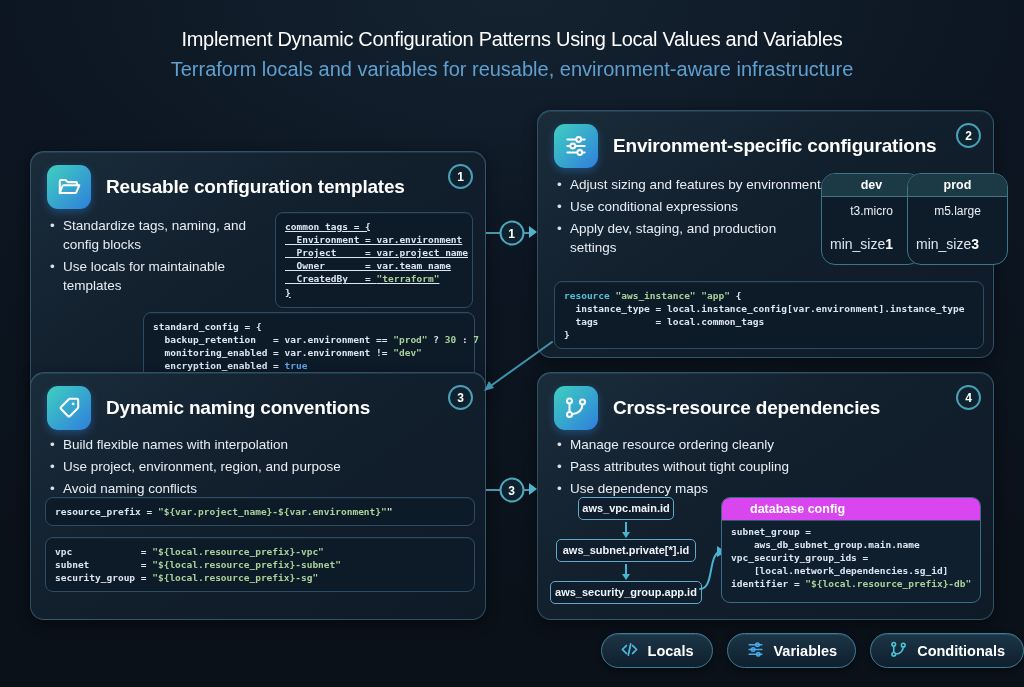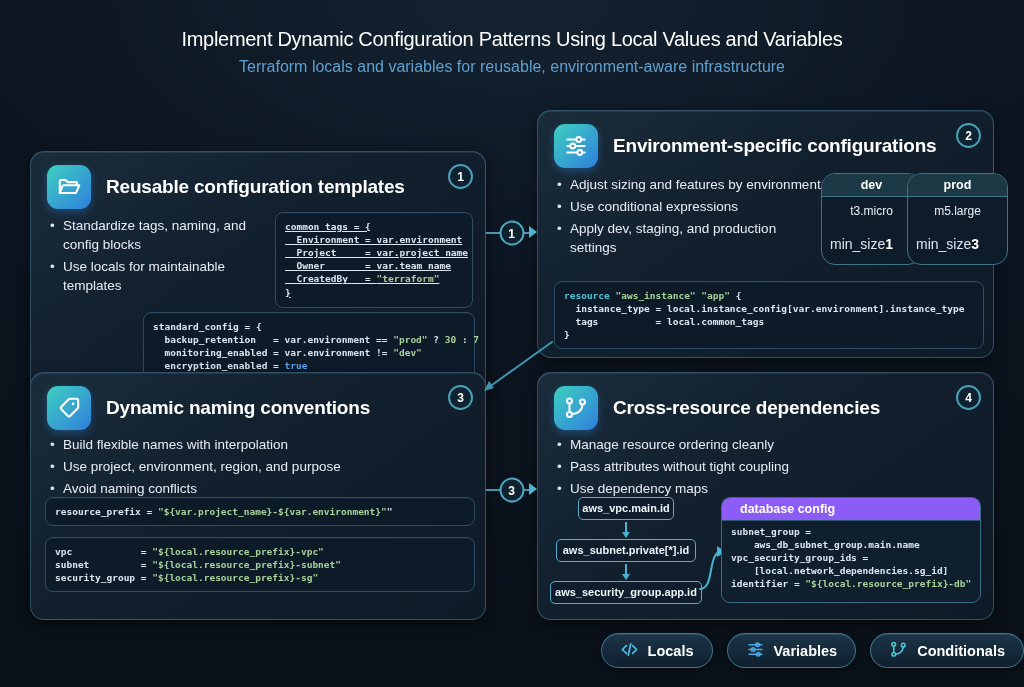--- a/index.html
+++ b/index.html
@@ -5,21 +5,21 @@
   * { box-sizing: border-box; margin: 0; padding: 0; }
   html,body { width:1024px; height:687px; overflow:hidden; }
   body {
     font-family: "Liberation Sans", sans-serif;
     background: radial-gradient(120% 90% at 50% 0%, #142230 0%, #0c1521 45%, #0a1119 100%);
     position: relative; color:#fff;
   }
   
   .header { position:absolute; top:28px; left:0; right:0; text-align:center; }
   .title { font-size:20px; font-weight:400; color:#ffffff; letter-spacing:-0.3px; }
-  .subtitle { margin-top:7px; font-size:16px; font-weight:500; color:#5fa0d0; }
+  .subtitle { margin-top:7px; font-size:20px; font-weight:500; color:#5fa0d0; }
 
   
   .panel {
     position:absolute; border-radius:14px;
     background: linear-gradient(145deg, #1a2c3a 0%, #121f2d 45%, #0f1a27 100%);
     border:1px solid rgba(96,166,196,.38);
     box-shadow: 0 4px 14px rgba(0,0,0,.45), inset 0 1px 0 rgba(130,200,220,.12);
   }
   #panel1 { left:30px;  top:110px; width:456px; height:248px;margin-top:41px; }
   #panel2 { left:537px; top:110px; width:457px; height:248px; }
@@ -87,21 +87,21 @@
   #chain2 { left:18px; top:166px; width:140px; }
   #chain3 { left:12px; top:208px; width:152px; }
   .varrow { position:absolute; width:2px; background:#49b4d2; left:87px; }
   .varrow::after { content:""; position:absolute; left:-3.5px; bottom:-5px;
     border-left:4.5px solid transparent; border-right:4.5px solid transparent; border-top:6px solid #49b4d2; }
   #va1 { top:149px; height:11px; } #va2 { top:191px; height:11px; }
   .dbbox {
     position:absolute; left:183px; top:124px; width:260px; height:106px;
     background:#101f2d; border:1px solid #3b6b85; border-radius:9px; overflow:hidden;
   }
-  .dbbox .dbhd { background:#8b5cf6; padding:4px 18px; font-size:12.5px; font-weight:700; color:#fff; border-bottom:1px solid #30576e; }
+  .dbbox .dbhd { background:#d946ef; padding:4px 28px; font-size:12.5px; font-weight:700; color:#fff; border-bottom:1px solid #30576e; }
   .dbbox .dbcode { padding:5px 9px; font-family:"DejaVu Sans Mono",monospace; font-weight:700; font-size:9.5px; line-height:1.36; color:#dce6f0; }
   #curve-arrow { position:absolute; left:156px; top:168px; }
 
   
   .conn { position:absolute; left:486px; width:51px; height:28px; }
   #conn1 { top:219px; } #conn3 { top:476px; }
   .conn .line { position:absolute; top:13px; left:0; right:7px; height:2px; background:#4e93ad; }
   .conn .tri { position:absolute; right:0; top:7px; width:0; height:0;
     border-left:8px solid #4fb5cf; border-top:6px solid transparent; border-bottom:6px solid transparent; }
   .conn .num { position:absolute; left:50%; top:50%; transform:translate(-50%,-50%);

